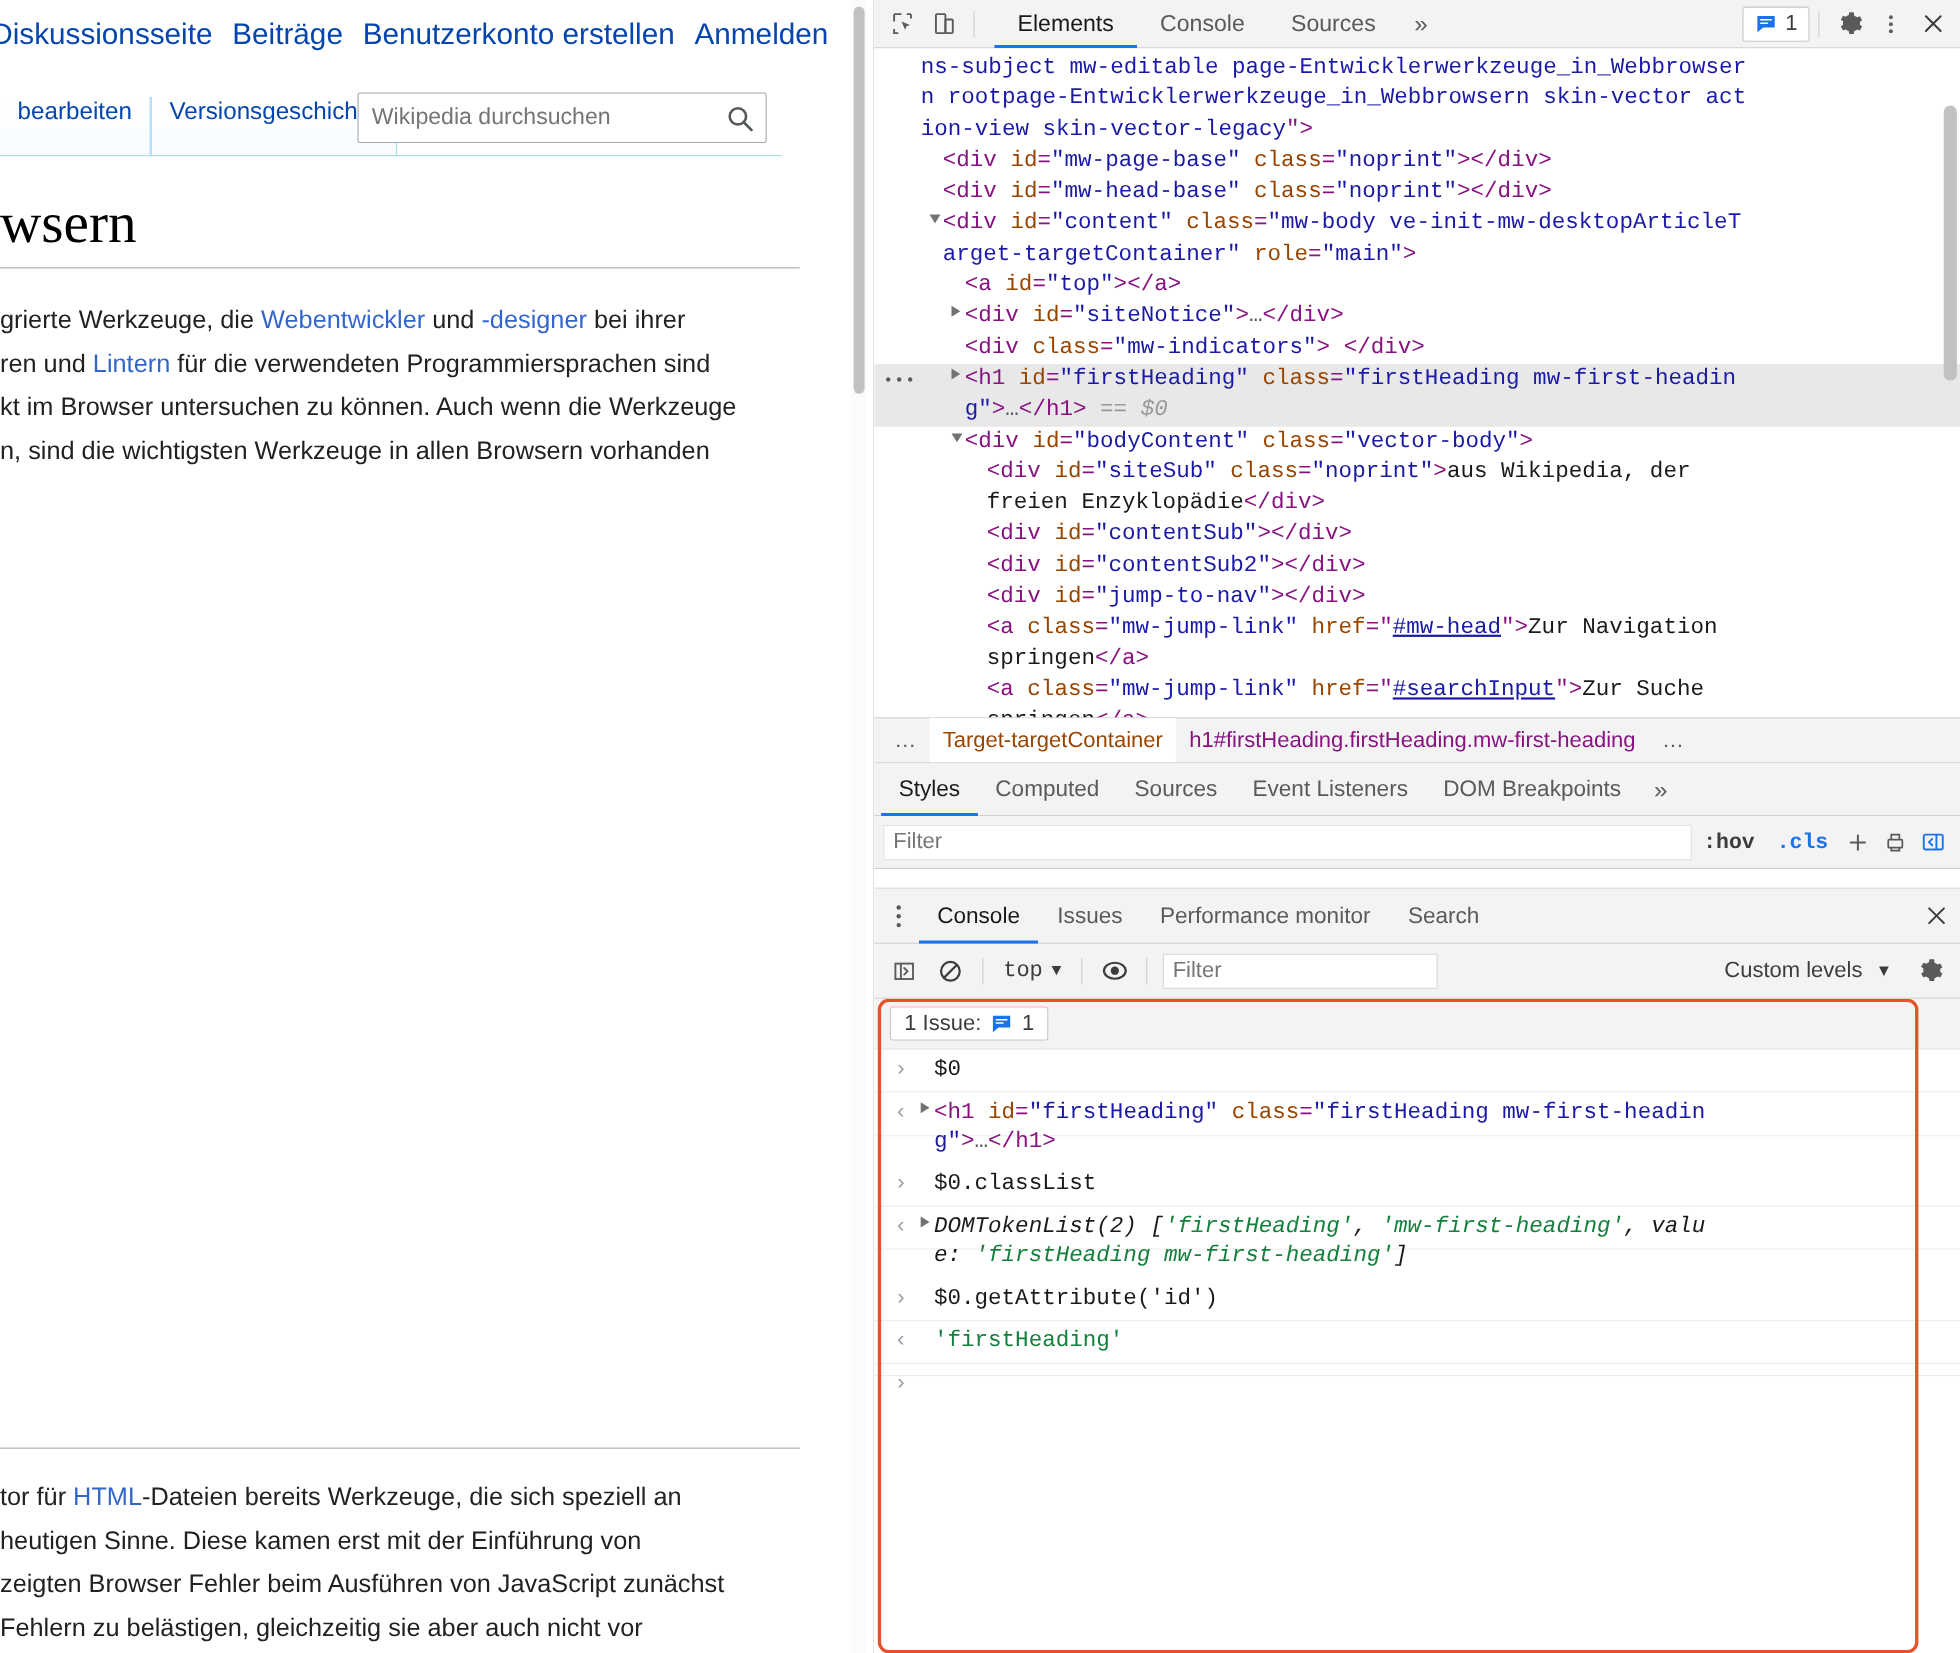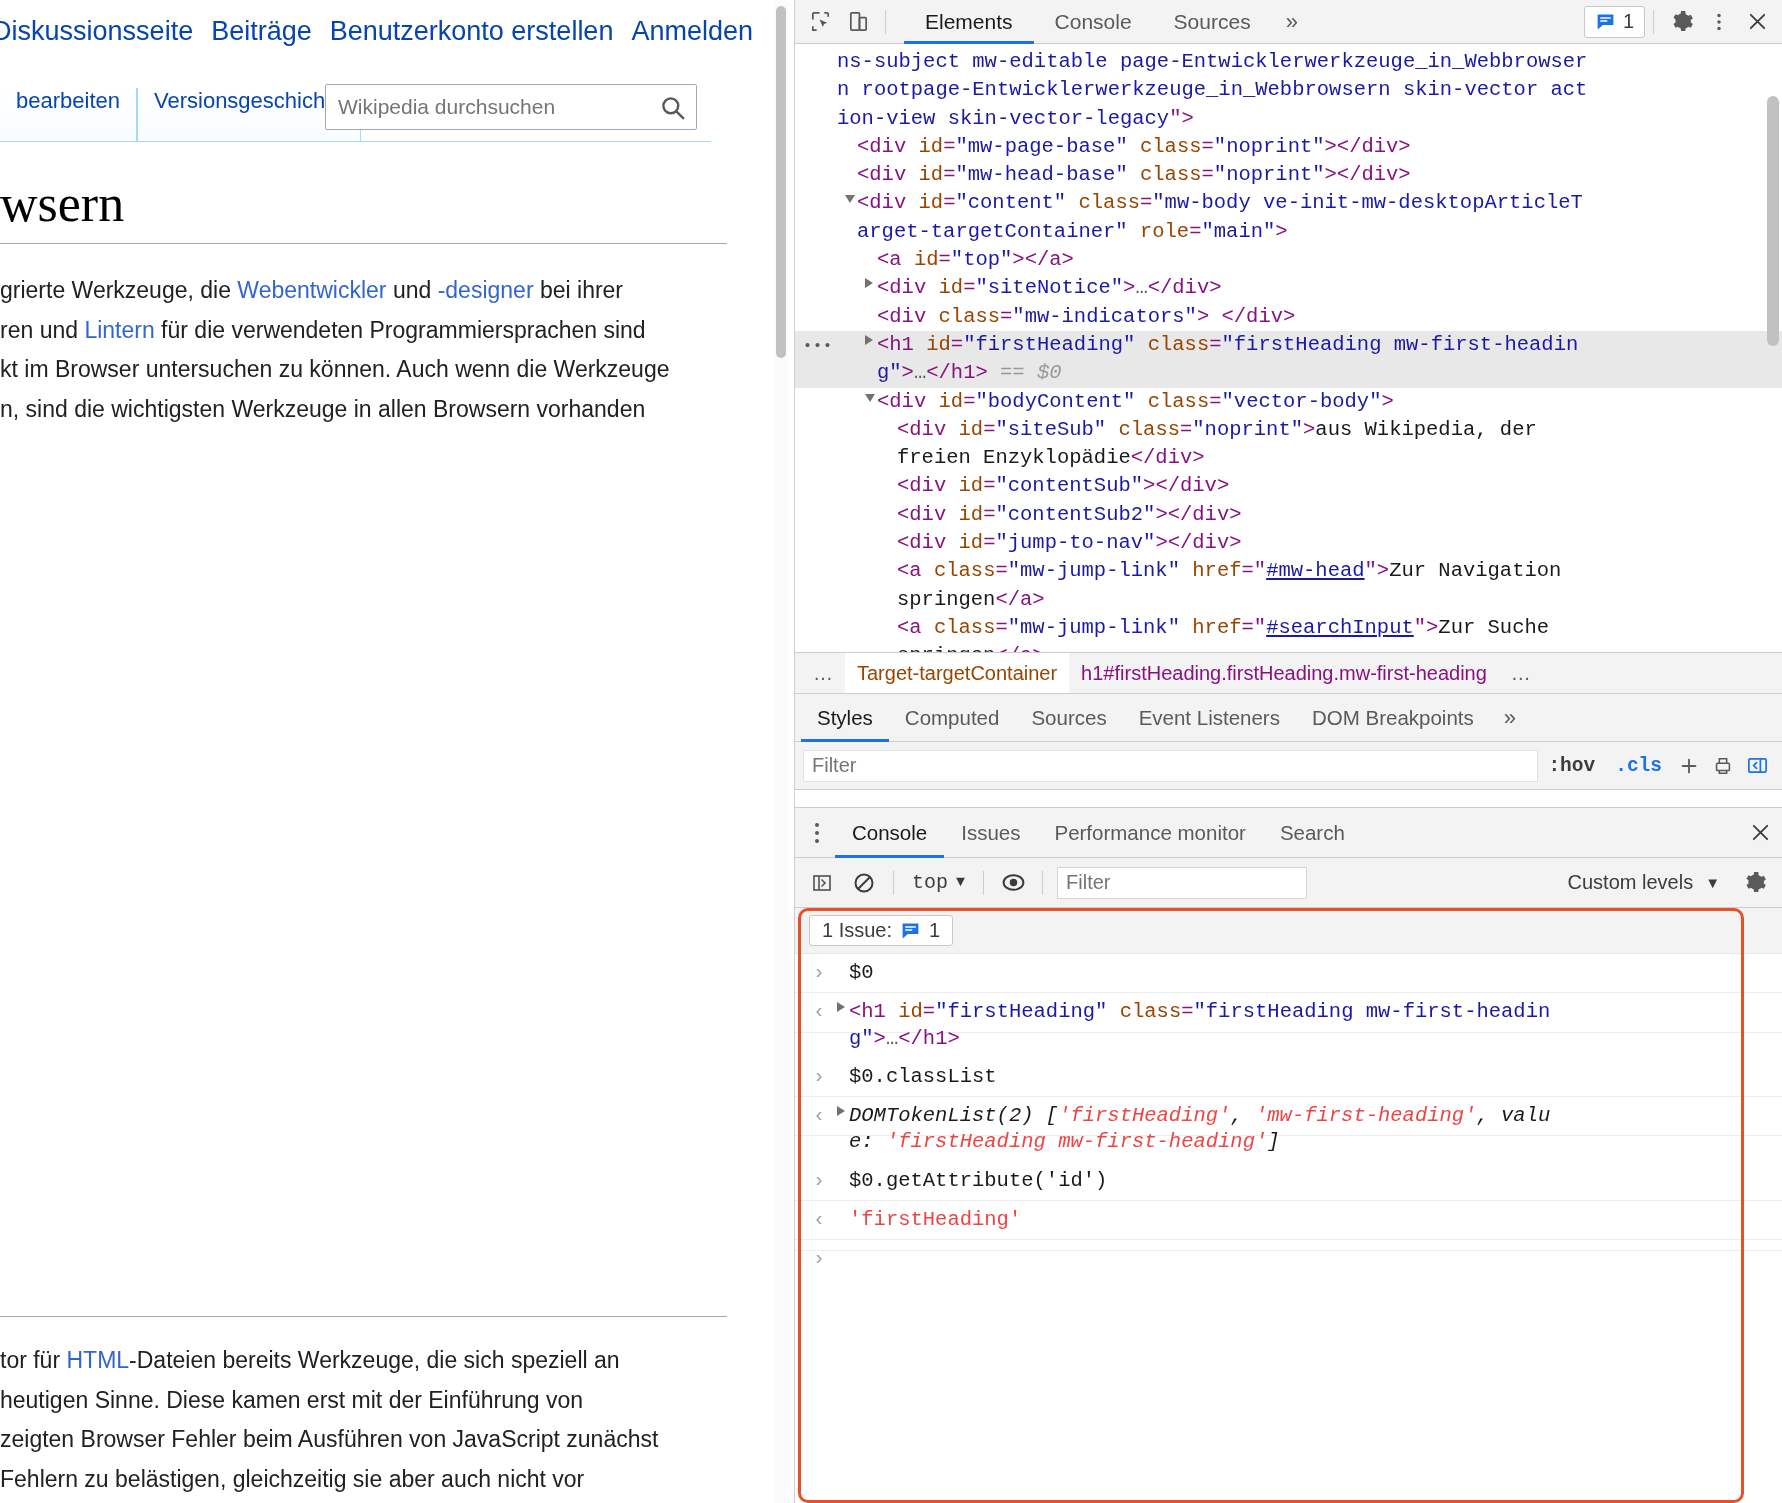--- a/index.html
+++ b/index.html
@@ -350,21 +350,21 @@
     color: #9aa0a6; font-size: 20px;
   }
   .cmsg .ex {
     position: absolute; left: 42px; top: 9px;
     border-left: 8px solid #727272;
     border-top: 5.5px solid transparent;
     border-bottom: 5.5px solid transparent;
     width: 0; height: 0;
   }
   .cmsg.res { padding-left: 54px; }
-  .str { color: #ef4444; }
+  .str { color: #15803d; }
   .ital { font-style: italic; }
   .redbox {
     position: absolute;
     left: 3px; top: 0px; right: 38px; bottom: 0;
     border: 3px solid #e8502a; border-radius: 10px;
     pointer-events: none;
   }
 </style>
 </head>
 <body>

